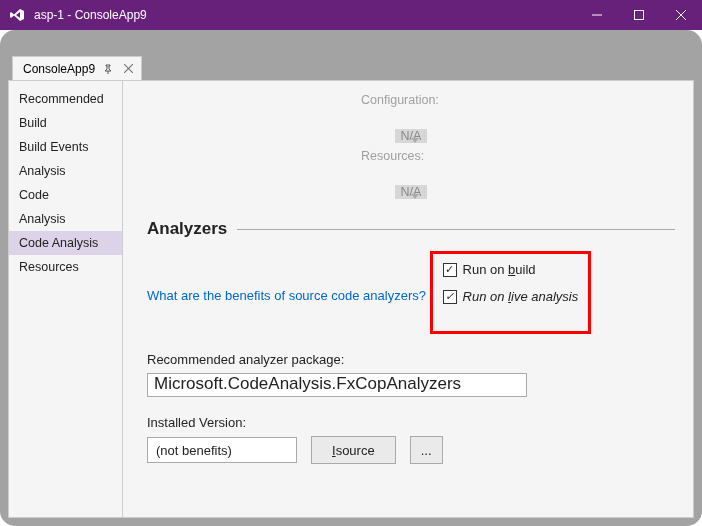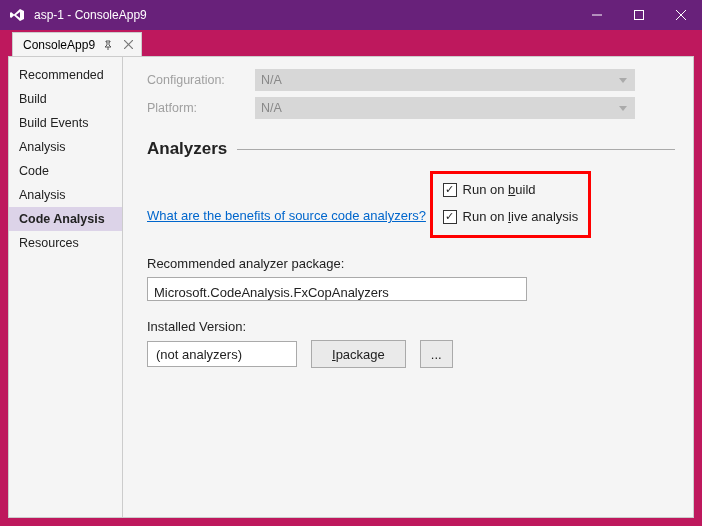--- a/index.html
+++ b/index.html
@@ -5,55 +5,55 @@
     * { box-sizing: border-box; margin: 0; padding: 0; font-family: "Segoe UI", Tahoma, sans-serif; }
     body { width: 702px; height: 526px; background: #fff; overflow: hidden; position: relative; }
     
     .titlebar { height: 30px; background: #68217a; display: flex; align-items: center; color: #fff; font-size: 12px; padding-left: 8px; }
     .titlebar .vs-icon { width: 18px; height: 18px; margin-right: 8px; display: flex; align-items: center; justify-content: center; }
     .titlebar .title { flex: 1; }
     .titlebar .win-controls { display: flex; height: 100%; }
     .titlebar .win-btn { width: 42px; height: 100%; display: flex; align-items: center; justify-content: center; cursor: pointer; }
     .titlebar .win-btn svg { stroke: #fff; fill: none; stroke-width: 1; }
     
-    .body-area { height: calc(100% - 30px); background: #be185d; padding: 2px 8px 8px 8px; }
+    .body-area { height: calc(100% - 30px); background: #a3a3a3; padding: 26px 8px 8px 8px; border-radius: 15px; }
     
     .tabstrip { height: 24px; display: flex; align-items: flex-end; padding-left: 4px; }
     .tab { background: #f5f5f5; border: 1px solid #ccc; border-bottom: none; height: 24px; display: flex; align-items: center; padding: 0 6px 0 10px; font-size: 12px; gap: 6px; }
     .tab .pin { width: 14px; height: 14px; display: flex; align-items: center; justify-content: center; cursor: pointer; }
     .tab .close { width: 14px; height: 14px; display: flex; align-items: center; justify-content: center; cursor: pointer; color: #777; }
     
     .prop-page { background: #f5f5f5; border: 1px solid #ccc; height: calc(100% - 24px); display: flex; }
     
     .sidebar { width: 114px; border-right: 1px solid #ccc; padding-top: 6px; background: #f5f5f5; }
     .sidebar-item { padding: 2px 10px; font-size: 12.5px; color: #222; cursor: pointer; line-height: 20px; }
-    .sidebar-item.selected { background: #dcd3e8; font-weight: bold; }
+    .sidebar-item.selected { background: #dcd3e8; }
     
     .content { flex: 1; padding: 12px 18px 12px 24px; background: #f5f5f5; font-size: 13px; color: #222; }
     
-    .config-row { display: flex; align-items: center; margin-bottom: 6px; gap: 8px; }
+    .config-row { display: flex; align-items: center; margin-bottom: 6px; gap: 22px; flex-direction: column; }
     .config-row label { color: #a0a0a0; width: 100px; font-size: 12.5px; }
     .config-row .dd { flex: 1; max-width: 380px; background: #d7d7d7; height: 22px; display: flex; align-items: center; padding: 0 6px; font-size: 12.5px; color: #888; position: relative; }
     .config-row .dd::after { content: ""; position: absolute; right: 8px; top: 9px; border-left: 4px solid transparent; border-right: 4px solid transparent; border-top: 5px solid #aaa; }
     
     .section-header { display: flex; align-items: center; margin-top: 20px; margin-bottom: 12px; font-size: 17px; font-weight: bold; }
     .section-header .line { flex: 1; height: 1px; background: #aaa; margin-left: 10px; }
     
-    .link { color: #0066cc; text-decoration: underline; font-size: 13px; cursor: pointer; display: inline-block; margin-bottom: 32px; }
+    .link { color: #0066cc; font-size: 13px; cursor: pointer; display: inline-block; margin-bottom: 32px; }
     
     .highlight-box { border: 3px solid #ff0000; padding: 8px 10px 10px 10px; display: inline-block; margin-bottom: 18px; }
     .cb-row { display: flex; align-items: center; gap: 6px; margin-bottom: 12px; }
-    .cb-row:last-child { margin-bottom: 1px; }
+    .cb-row:last-child { margin-bottom: 17px; font-style: italic; }
     .cb { width: 14px; height: 14px; border: 1px solid #333; background: #fff; display: flex; align-items: center; justify-content: center; }
     .cb.checked::after { content: "✓"; font-size: 11px; line-height: 1; color: #222; }
     .cb-label { font-size: 13px; }
     .ul { text-decoration: underline; }
     
     .field-label { font-size: 13px; margin-bottom: 6px; }
-    .text-input { width: 380px; height: 24px; border: 1px solid #aaa; background: #fff; padding: 0 6px; font-size: 13px; display: flex; align-items: flex-end; margin-bottom: 18px; }
+    .text-input { width: 380px; height: 24px; border: 1px solid #aaa; background: #fff; padding: 0 6px; font-size: 17px; display: flex; align-items: flex-start; margin-bottom: 18px; }
     
     .install-row { display: flex; align-items: center; gap: 14px; }
     .readonly-box { width: 150px; height: 26px; border: 1px solid #aaa; background: #fff; display: flex; align-items: center; padding: 0 8px; font-size: 13px; }
     .btn { height: 28px; border: 1px solid #aaa; background: #eaeaea; padding: 0 20px; font-size: 13px; display: flex; align-items: center; cursor: pointer; }
     .btn.small { padding: 0 10px; }
   </style>
 </head>
 <body>
 
 <div class="titlebar">
@@ -117,21 +117,21 @@
 
     <div class="content">
 
       <div class="config-row">
         <label>Configuration:</label>
         <div class="dd">
           <span>N/A</span>
         </div>
       </div>
       <div class="config-row">
-        <label>Platform:</label>
+        <label>Resources:</label>
         <div class="dd">
           <span>N/A</span>
         </div>
       </div>
 
       <div class="section-header">
         <span>Analyzers</span>
         <div class="line"></div>
       </div>
 
@@ -149,24 +149,24 @@
       </div>
 
       <div class="field-label">Recommended analyzer package:</div>
       <div class="text-input">
         <span>Microsoft.CodeAnalysis.FxCopAnalyzers</span>
       </div>
 
       <div class="field-label">Installed Version:</div>
       <div class="install-row">
         <div class="readonly-box">
-          <span>(not analyzers)</span>
+          <span>(not benefits)</span>
         </div>
         <div class="btn">
             <span class="ul">I</span>
-            <span>package</span>
+            <span>source</span>
           </div>
         <div class="btn small">...</div>
       </div>
 
     </div>
   </div>
 </div>
 
 </body></html>

